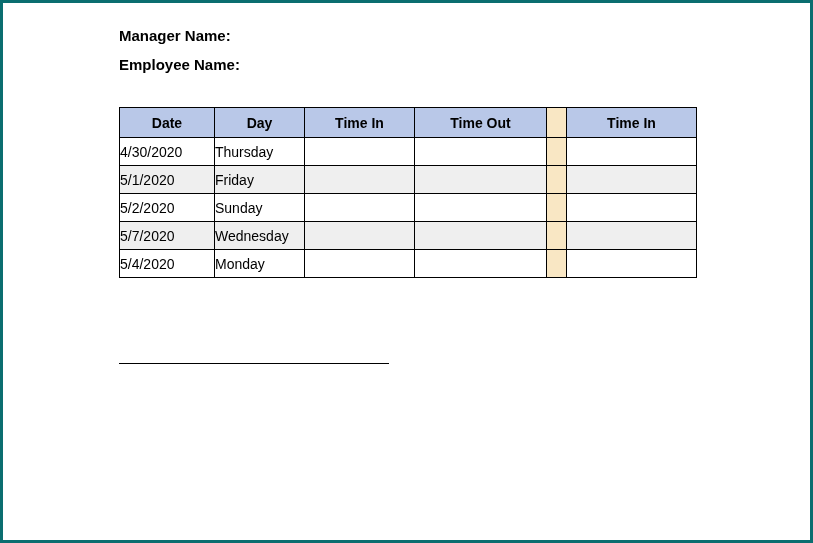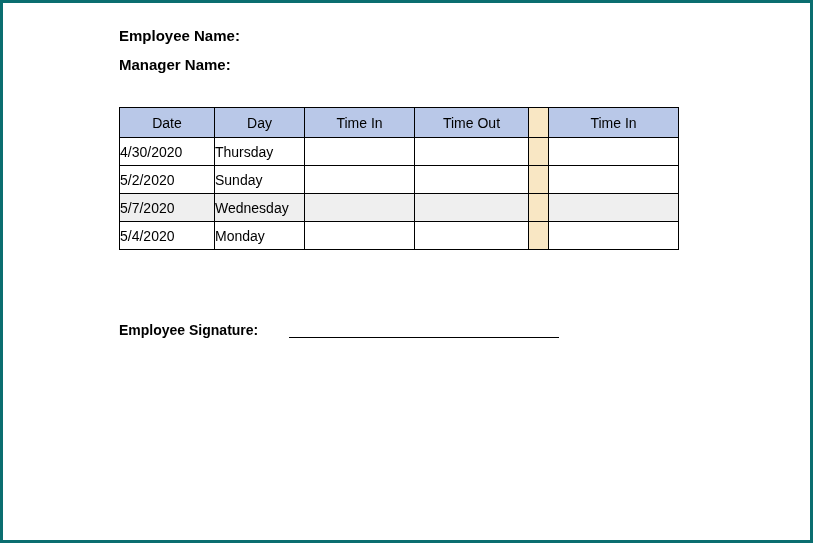--- a/index.html
+++ b/index.html
@@ -25,38 +25,38 @@
   }
   .table-wrap {
     margin-top: 34px;
     margin-left: 86px;
   }
   table.timesheet {
     border-collapse: collapse;
   }
   table.timesheet th {
     background: #b9c8e8;
-    font-weight: normal;
+    font-weight: bold;
     text-align: center;
     border: 1px solid #000;
     padding: 6px 0;
     height: 30px;
   }
   table.timesheet td {
     border: 1px solid #000;
     text-align: left;
     height: 28px;
     padding: 4px 0;
   }
   table.timesheet tr.alt td { background: #efefef; }
   
   .col-date  { width: 95px; }
   .col-day   { width: 90px; }
   .col-tin   { width: 110px; }
-  .col-tout  { width: 114px; }
+  .col-tout  { width: 132px; }
   .col-gap   { width: 20px; }
   .col-tin2  { width: 130px; }
   
   th.gap, td.gap {
     background: #f9e7c4 !important;
     border-top: 1px solid #000;
     border-bottom: 1px solid #000;
     border-left: 1px solid #000;
     border-right: 1px solid #000;
   }
@@ -79,40 +79,48 @@
     width: 270px;
     height: 14px;
   }
 </style>
 </head>
 <body>
 
 <div class="frame">
 
   <div class="top-labels">
+    <div class="field-label">Manager Name:</div>
     <div class="field-label">Employee Name:</div>
-    <div class="field-label">Manager Name:</div>
   </div>
 
   <div class="table-wrap">
     <table class="timesheet">
       <thead>
         <tr>
           <th class="col-date">Date</th>
           <th class="col-day">Day</th>
           <th class="col-tin">Time In</th>
           <th class="col-tout">Time Out</th>
           <th class="col-gap gap"></th>
           <th class="col-tin2">Time In</th>
         </tr>
       </thead>
       <tbody>
         <tr>
           <td>4/30/2020</td>
           <td>Thursday</td>
+          <td></td>
+          <td></td>
+          <td class="gap"></td>
+          <td></td>
+        </tr>
+        <tr class="alt">
+          <td>5/1/2020</td>
+          <td>Friday</td>
           <td></td>
           <td></td>
           <td class="gap"></td>
           <td></td>
         </tr>
         <tr>
           <td>5/2/2020</td>
           <td>Sunday</td>
           <td></td>
           <td></td>
@@ -134,18 +142,17 @@
           <td></td>
           <td class="gap"></td>
           <td></td>
         </tr>
       </tbody>
     </table>
   </div>
 
   <div class="sig-block">
     <div class="sig-row">
-      <div class="sig-label">Employee Signature:</div>
       <div class="sig-line"></div>
     </div>
   </div>
 
 </div>
 
 </body></html>

